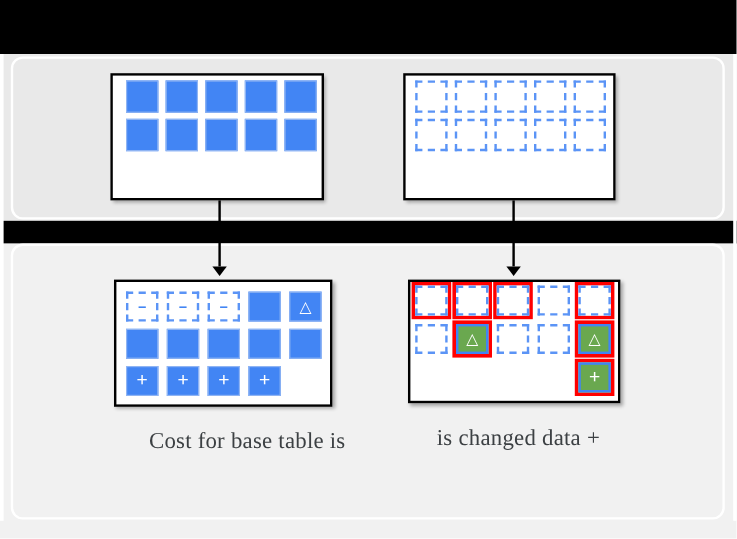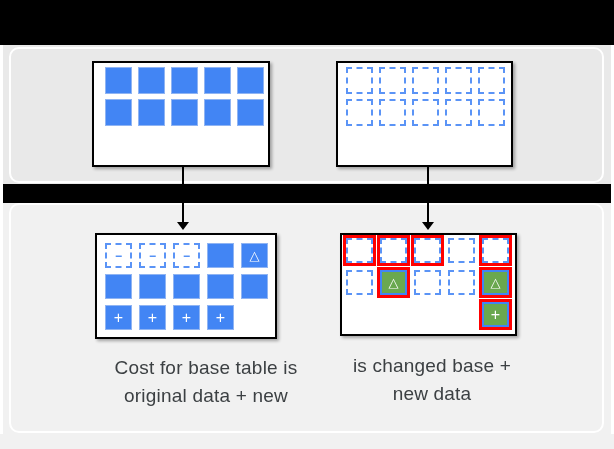--- a/index.html
+++ b/index.html
@@ -54,21 +54,21 @@
 
   .arrow-stem{width:2px;background:#000;}
   #stem-left{left:182px;top:167px;height:55px;}
   #stem-right{left:427px;top:167px;height:55px;}
   .arrow-head{width:0;height:0;border-left:6px solid transparent;
               border-right:6px solid transparent;border-top:8px solid #000;}
   #head-left{left:177px;top:222px;}
   #head-right{left:422px;top:222px;}
 
   .caption{text-align:center;font-size:19px;line-height:28px;color:#3c4043;
-           letter-spacing:.2px;}
+           letter-spacing:.2px;font-family:Liberation Serif, serif;}
   #caption-left{left:86px;top:354px;width:240px;}
   #caption-right{left:317px;top:352px;width:230px;}
 </style>
 </head>
 <body>
 
 <div id="stage">
 
   <div class="abs bar" id="bar-top"></div>
   <div class="abs" id="band-upper"></div>
@@ -265,21 +265,19 @@
                 <span class="glyph g-white g-plus">+</span>
               </div>
             </div>
           </div>
         </div>
       </div>
   </div>
 
   <div class="abs caption" id="caption-left">
     <div>Cost for base table is</div>
-    <div>original data + new</div>
   </div>
 
   <div class="abs caption" id="caption-right">
-    <div>is changed base +</div>
-    <div>new data</div>
+    <div>is changed data +</div>
   </div>
 
 </div>
 
 </body></html>

